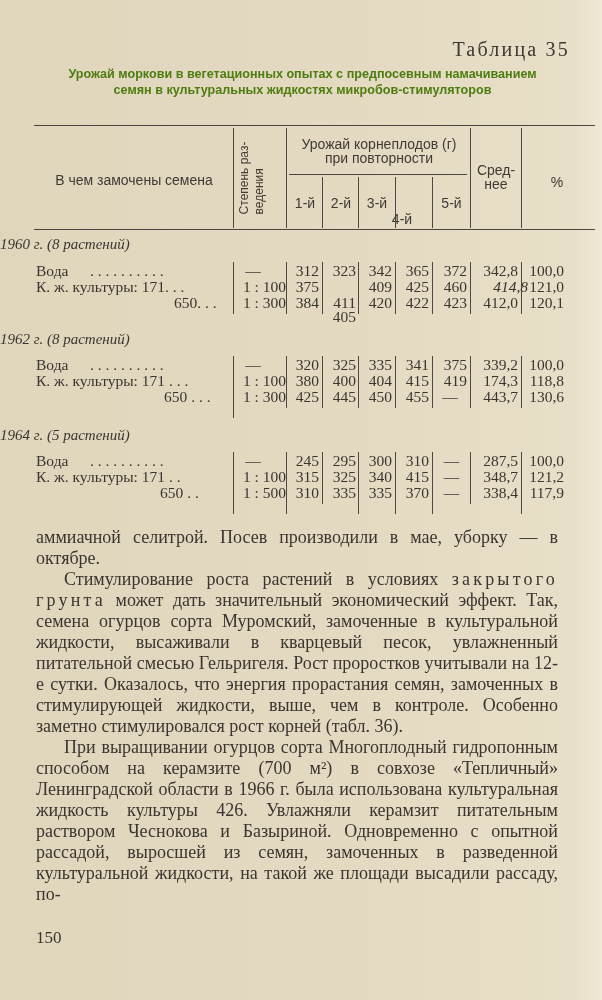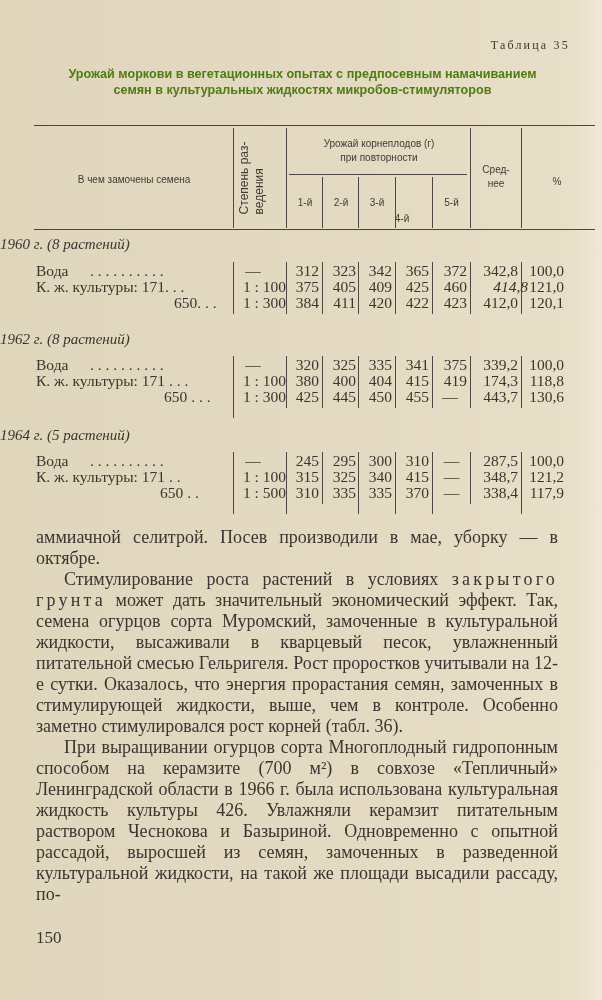--- a/index.html
+++ b/index.html
@@ -7,35 +7,35 @@
       width: 602px; height: 1000px; overflow: hidden;
       background: #e2d8bf;
       background-image: linear-gradient(90deg, #e0d6bc 0%, #e4dac2 60%, #e8dfc8 95%, #efe8d6 100%);
       color: #3a3530;
       font-family: "Liberation Serif", "DejaVu Serif", serif;
       position: relative;
     }
     .page { position: absolute; left: 0; top: 0; width: 602px; height: 1000px; }
     .table-label {
       position: absolute; right: 32px; top: 38px;
-      font-size: 12px; letter-spacing: 2.2px; color: #3c3732;
+      font-size: 20px; letter-spacing: 2.2px; color: #3c3732;
     }
     .caption {
       position: absolute; left: 60px; width: 485px; top: 66px;
       font-family: "Liberation Sans", "DejaVu Sans", sans-serif;
       font-weight: bold; font-size: 12.6px; line-height: 16px;
       text-align: center; color: #4d7c0f;
     }
     .rule { position: absolute; left: 34px; width: 561px; height: 0; border-top: 1.6px solid #4a4540; }
     .vline { position: absolute; width: 0; border-left: 1.2px solid #4d4843; }
     .hline { position: absolute; height: 0; border-top: 1.1px solid #4d4843; }
     .hdr {
       position: absolute;
       font-family: "Liberation Sans", "DejaVu Sans", sans-serif;
-      font-size: 10px; color: #3f3a35; text-align: center; line-height: 14px;
+      font-size: 14px; color: #3f3a35; text-align: center; line-height: 14px;
     }
     .rot {
       position: absolute; left: 222px; top: 134px; width: 60px; height: 88px;
       display: flex; align-items: center; justify-content: center;
     }
     .rot > div {
       transform: rotate(-90deg);
       white-space: nowrap;
       font-family: "Liberation Sans", "DejaVu Sans", sans-serif;
       font-size: 12px; line-height: 15px; text-align: left; color: #3f3a35;
@@ -120,21 +120,21 @@
     <span class="num" style="left:359px; width:33px;">342</span>
     <span class="num" style="left:396px; width:33px;">365</span>
     <span class="num" style="left:433px; width:34px;">372</span>
     <span class="num" style="left:471px; width:47px;">342,8</span>
     <span class="num" style="left:522px; width:42px;">100,0</span>
   </div>
   <div class="row" style="top:279px;">
     <span class="c-name">К. ж. культуры: 171. . .</span>
     <span class="num" style="left:234px; width:52px;">1 : 100</span>
     <span class="num" style="left:287px; width:32px;">375</span>
-    <span class="num" style="left:323px; width:33px;">405</span>
+    <span class="num" style="left:323px; width:33px;margin-top:30px;">405</span>
     <span class="num" style="left:359px; width:33px;">409</span>
     <span class="num" style="left:396px; width:33px;">425</span>
     <span class="num" style="left:433px; width:34px;">460</span>
     <span class="num" style="left:481px; width:47px;font-style:italic;">414,8</span>
     <span class="num" style="left:522px; width:42px;">121,0</span>
   </div>
   <div class="row" style="top:295px;">
     <span style="left:174px;">650. . .</span>
     <span class="num" style="left:234px; width:52px;">1 : 300</span>
     <span class="num" style="left:287px; width:32px;">384</span>

